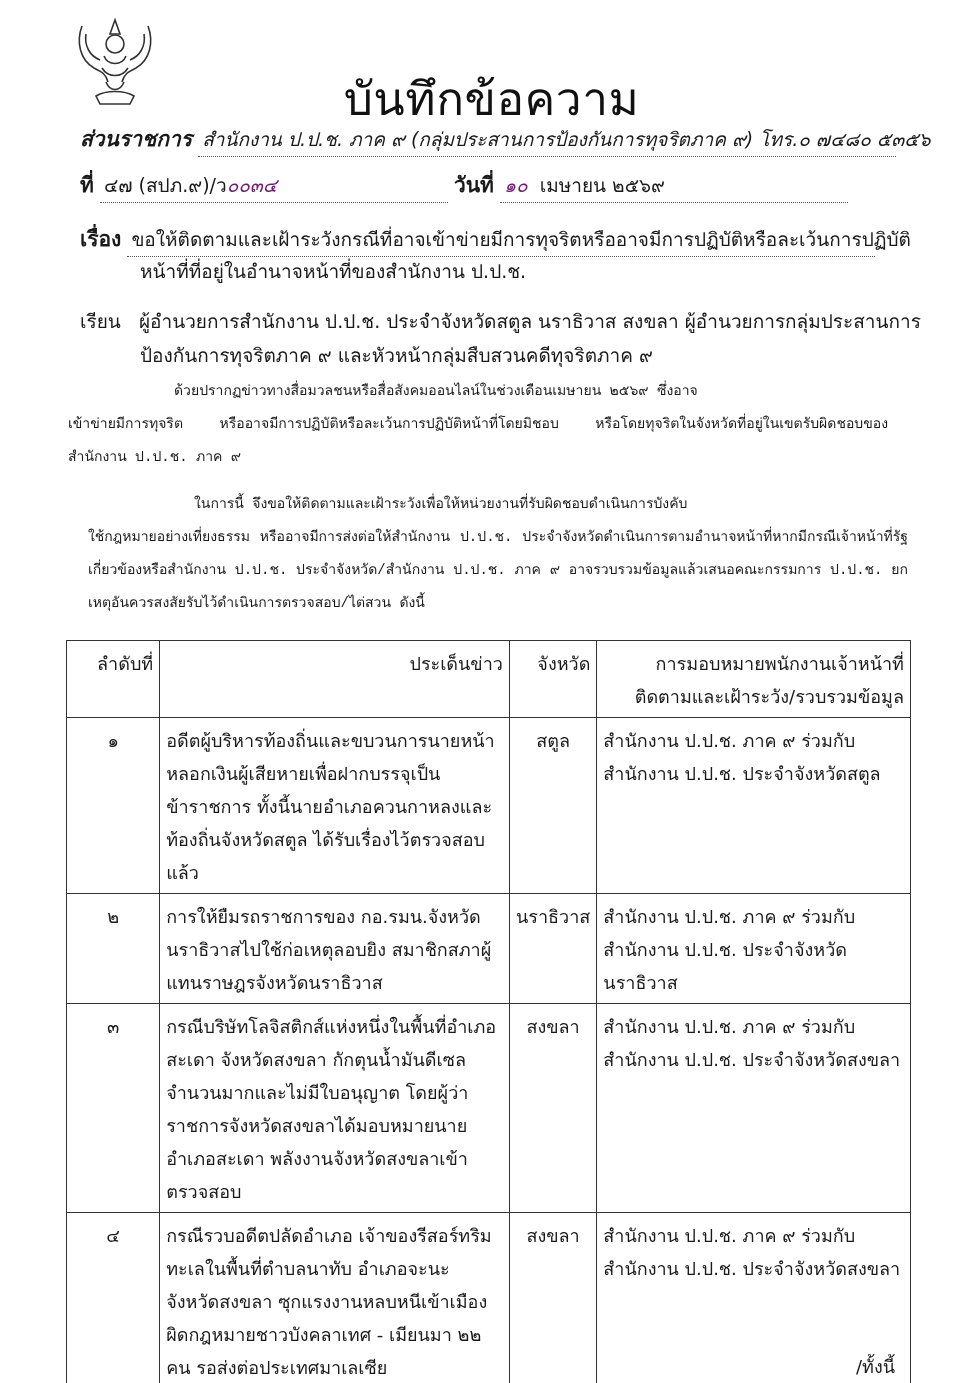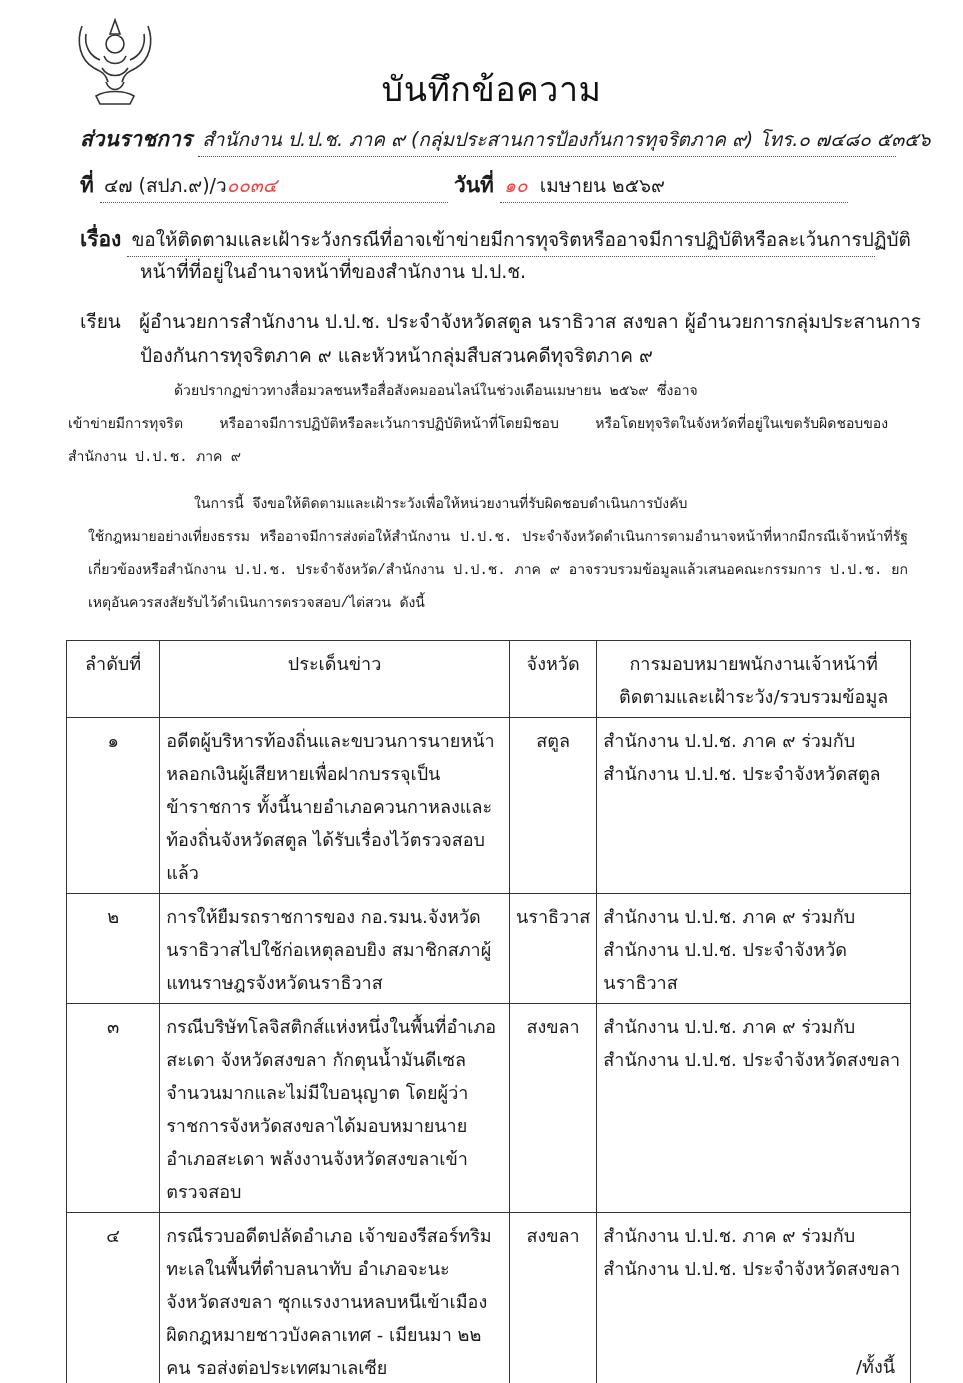--- a/index.html
+++ b/index.html
@@ -4,41 +4,41 @@
 <style>
   html, body { margin: 0; padding: 0; background: #ffffff; }
   body {
     width: 963px; height: 1383px; position: relative; overflow: hidden;
     font-family: "DejaVu Sans", "Liberation Sans", sans-serif;
     color: #1a1a1a;
   }
   .emblem { position: absolute; left: 72px; top: 12px; width: 86px; height: 96px; }
   .title {
     position: absolute; left: 0; right: 0; top: 62px; text-align: center;
-    font-size: 34px; font-weight: normal; letter-spacing: 0.5px; color: #111;
+    font-size: 46px; font-weight: normal; letter-spacing: 0.5px; color: #111;
     padding-left: 20px;
   }
   .row { position: absolute; left: 80px; font-size: 19px; white-space: nowrap; }
   .lbl { font-weight: bold; font-size: 21px; }
   .dotted {
     display: inline-block; border-bottom: 1.5px dotted #555; padding: 0 4px 2px 4px;
   }
-  .hand { color: #ef4444; font-style: italic; }
+  .hand { color: #701a75; font-style: italic; }
   .subject-line2 { position: absolute; left: 140px; font-size: 19px; }
   .para { position: absolute; left: 68px; width: 820px; font-size: 14px; line-height: 33px; text-align: justify; font-family: Liberation Mono, monospace; }
   .para .first { display: block; text-indent: 106px; }
   table.issues {
     position: absolute; left: 66px; top: 640px; width: 845px;
     border-collapse: collapse; font-size: 18px;
   }
   table.issues th, table.issues td {
     border: 1.5px solid #333; vertical-align: top; padding: 6px 6px 4px 6px;
     line-height: 33px; font-weight: normal;
   }
-  table.issues th { text-align: center; }
+  table.issues th { text-align: right; }
   .col-no { width: 80px; text-align: center; }
   .col-issue { width: 336px; }
   .col-prov { width: 74px; text-align: center; }
   .col-assign { width: 300px; }
   .cont { position: absolute; right: 68px; top: 1340px; font-size: 18px; margin-top: 12px; }
 </style>
 </head>
 <body>
 
 <svg class="emblem" viewBox="0 0 86 96">

